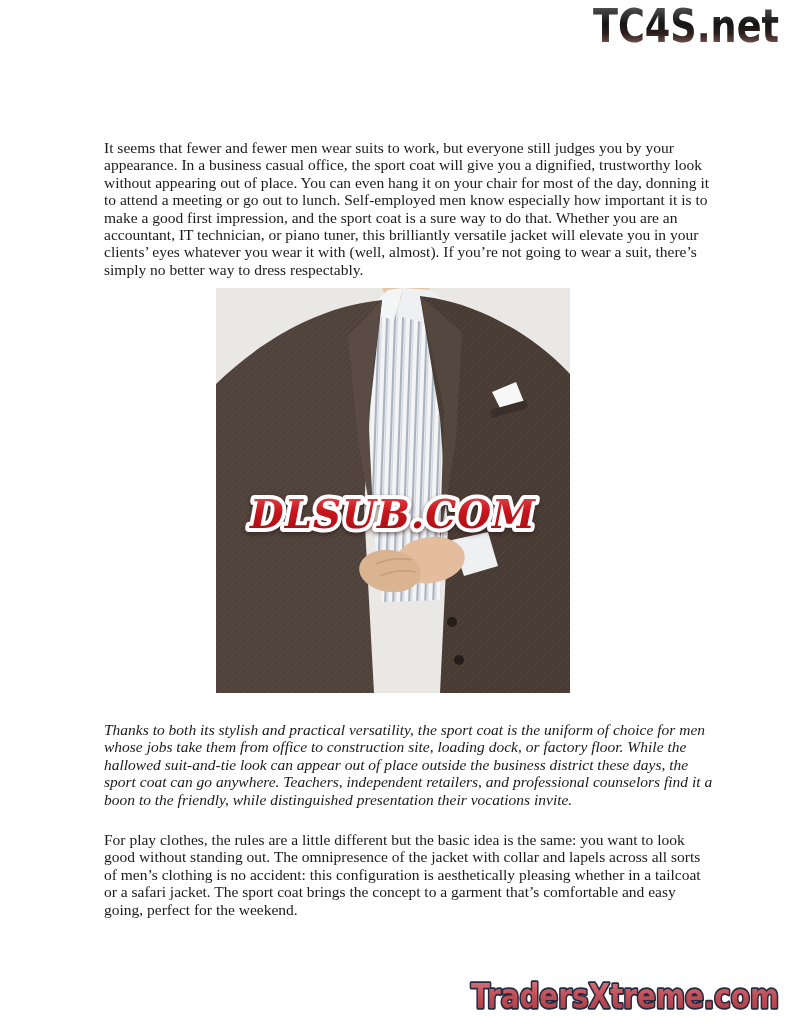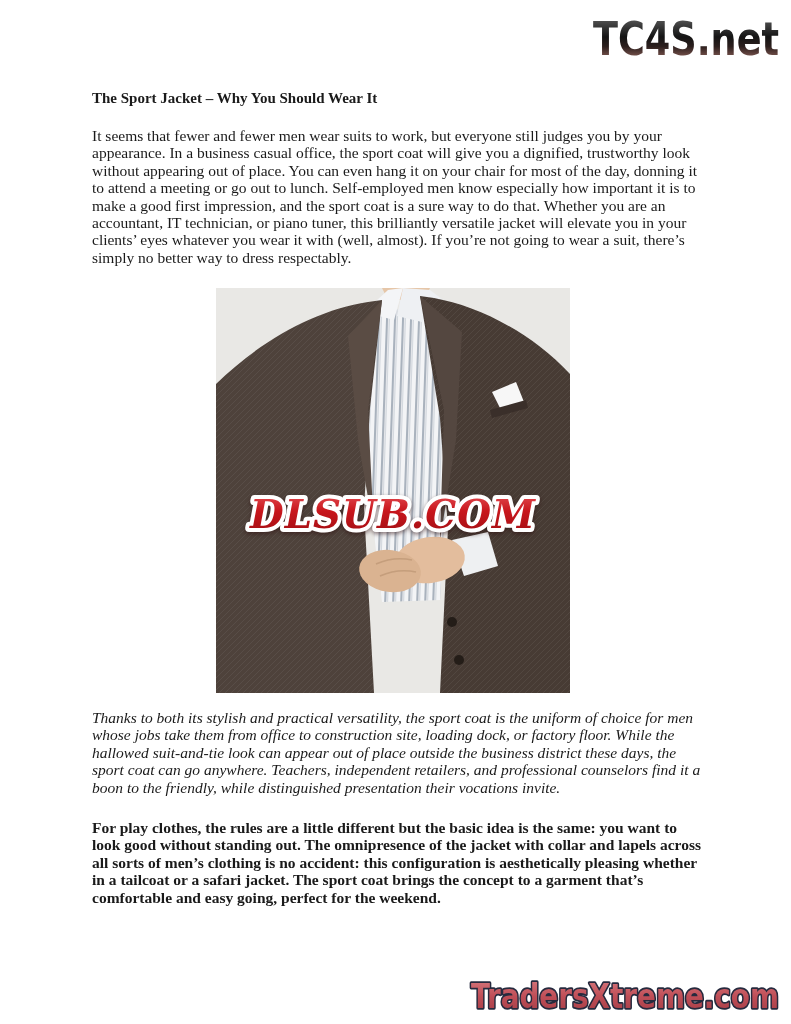--- a/index.html
+++ b/index.html
@@ -5,40 +5,40 @@
   html,body{margin:0;padding:0;}
   .page{
     position:relative;
     width:791px;height:1024px;
     background:#ffffff;
     overflow:hidden;
     font-family:"Liberation Serif", serif;
     color:#1a1a1a;
   }
   
-  .tc4s-logo{position:absolute;top:15px;right:8px;width:200px;height:50px;}
+  .tc4s-logo{position:absolute;top:2px;right:8px;width:200px;height:50px;}
   .tc4s-logo text{
     font-family:"DejaVu Sans", sans-serif;
     font-weight:bold;
   }
   
   .heading{
     position:absolute;left:92px;top:90px;margin:0;
     font-size:15px;font-weight:bold;
     font-family:"Liberation Serif", serif;
   }
   .body-text{
-    position:absolute;left:92px;width:612px;margin:0;
+    position:absolute;left:92px;width:612px;margin:12px;
     font-size:15.5px;line-height:17.4px;
     font-family:"Liberation Serif", serif;
     text-align:left;
   }
   .para1{top:127px;}
   .para2{top:709px;font-style:italic;}
-  .para3{top:819px;font-weight:bold;}
+  .para3{top:819px;}
   
   .photo{
     position:absolute;left:216px;top:288px;width:354px;height:405px;font-style:italic;
   }
   .photo-art{position:absolute;left:0;top:0;}
   .wm-svg{
     position:absolute;left:50%;top:198px;transform:translateX(-50%);
     filter:drop-shadow(0 2px 2px rgba(45,15,15,.55));
   }
   .wm-svg text{
@@ -67,21 +67,20 @@
           <stop offset="0.46" stop-color="#141414"></stop>
           <stop offset="0.64" stop-color="#2c1f1d"></stop>
           <stop offset="0.82" stop-color="#74504a"></stop>
           <stop offset="1" stop-color="#c4a099"></stop>
         </linearGradient>
       </defs>
       <text x="196" y="40" text-anchor="end" font-size="46" textLength="186" lengthAdjust="spacingAndGlyphs" fill="url(#tcgrad)">TC4S.net</text>
     </svg>
   </div>
 
-  <h1 class="heading">The Sport Jacket – Why You Should Wear It</h1>
 
   <p class="body-text para1">It seems that fewer and fewer men wear suits to work, but everyone still judges you by your appearance. In a business casual office, the sport coat will give you a dignified, trustworthy look without appearing out of place. You can even hang it on your chair for most of the day, donning it to attend a meeting or go out to lunch. Self-employed men know especially how important it is to make a good first impression, and the sport coat is a sure way to do that. Whether you are an accountant, IT technician, or piano tuner, this brilliantly versatile jacket will elevate you in your clients’ eyes whatever you wear it with (well, almost). If you’re not going to wear a suit, there’s simply no better way to dress respectably.</p>
 
   <div class="photo">
     <svg class="photo-art" width="354" height="405" viewBox="0 0 354 405">
       <defs>
         <pattern id="stripes" width="8" height="10" patternUnits="userSpaceOnUse" patternTransform="rotate(2)">
           <rect width="8" height="10" fill="#f3f4f6"></rect>
           <rect x="3" width="2.2" height="10" fill="#a9b2bd"></rect>
           <rect x="6.2" width="0.8" height="10" fill="#ccd1d8"></rect>

